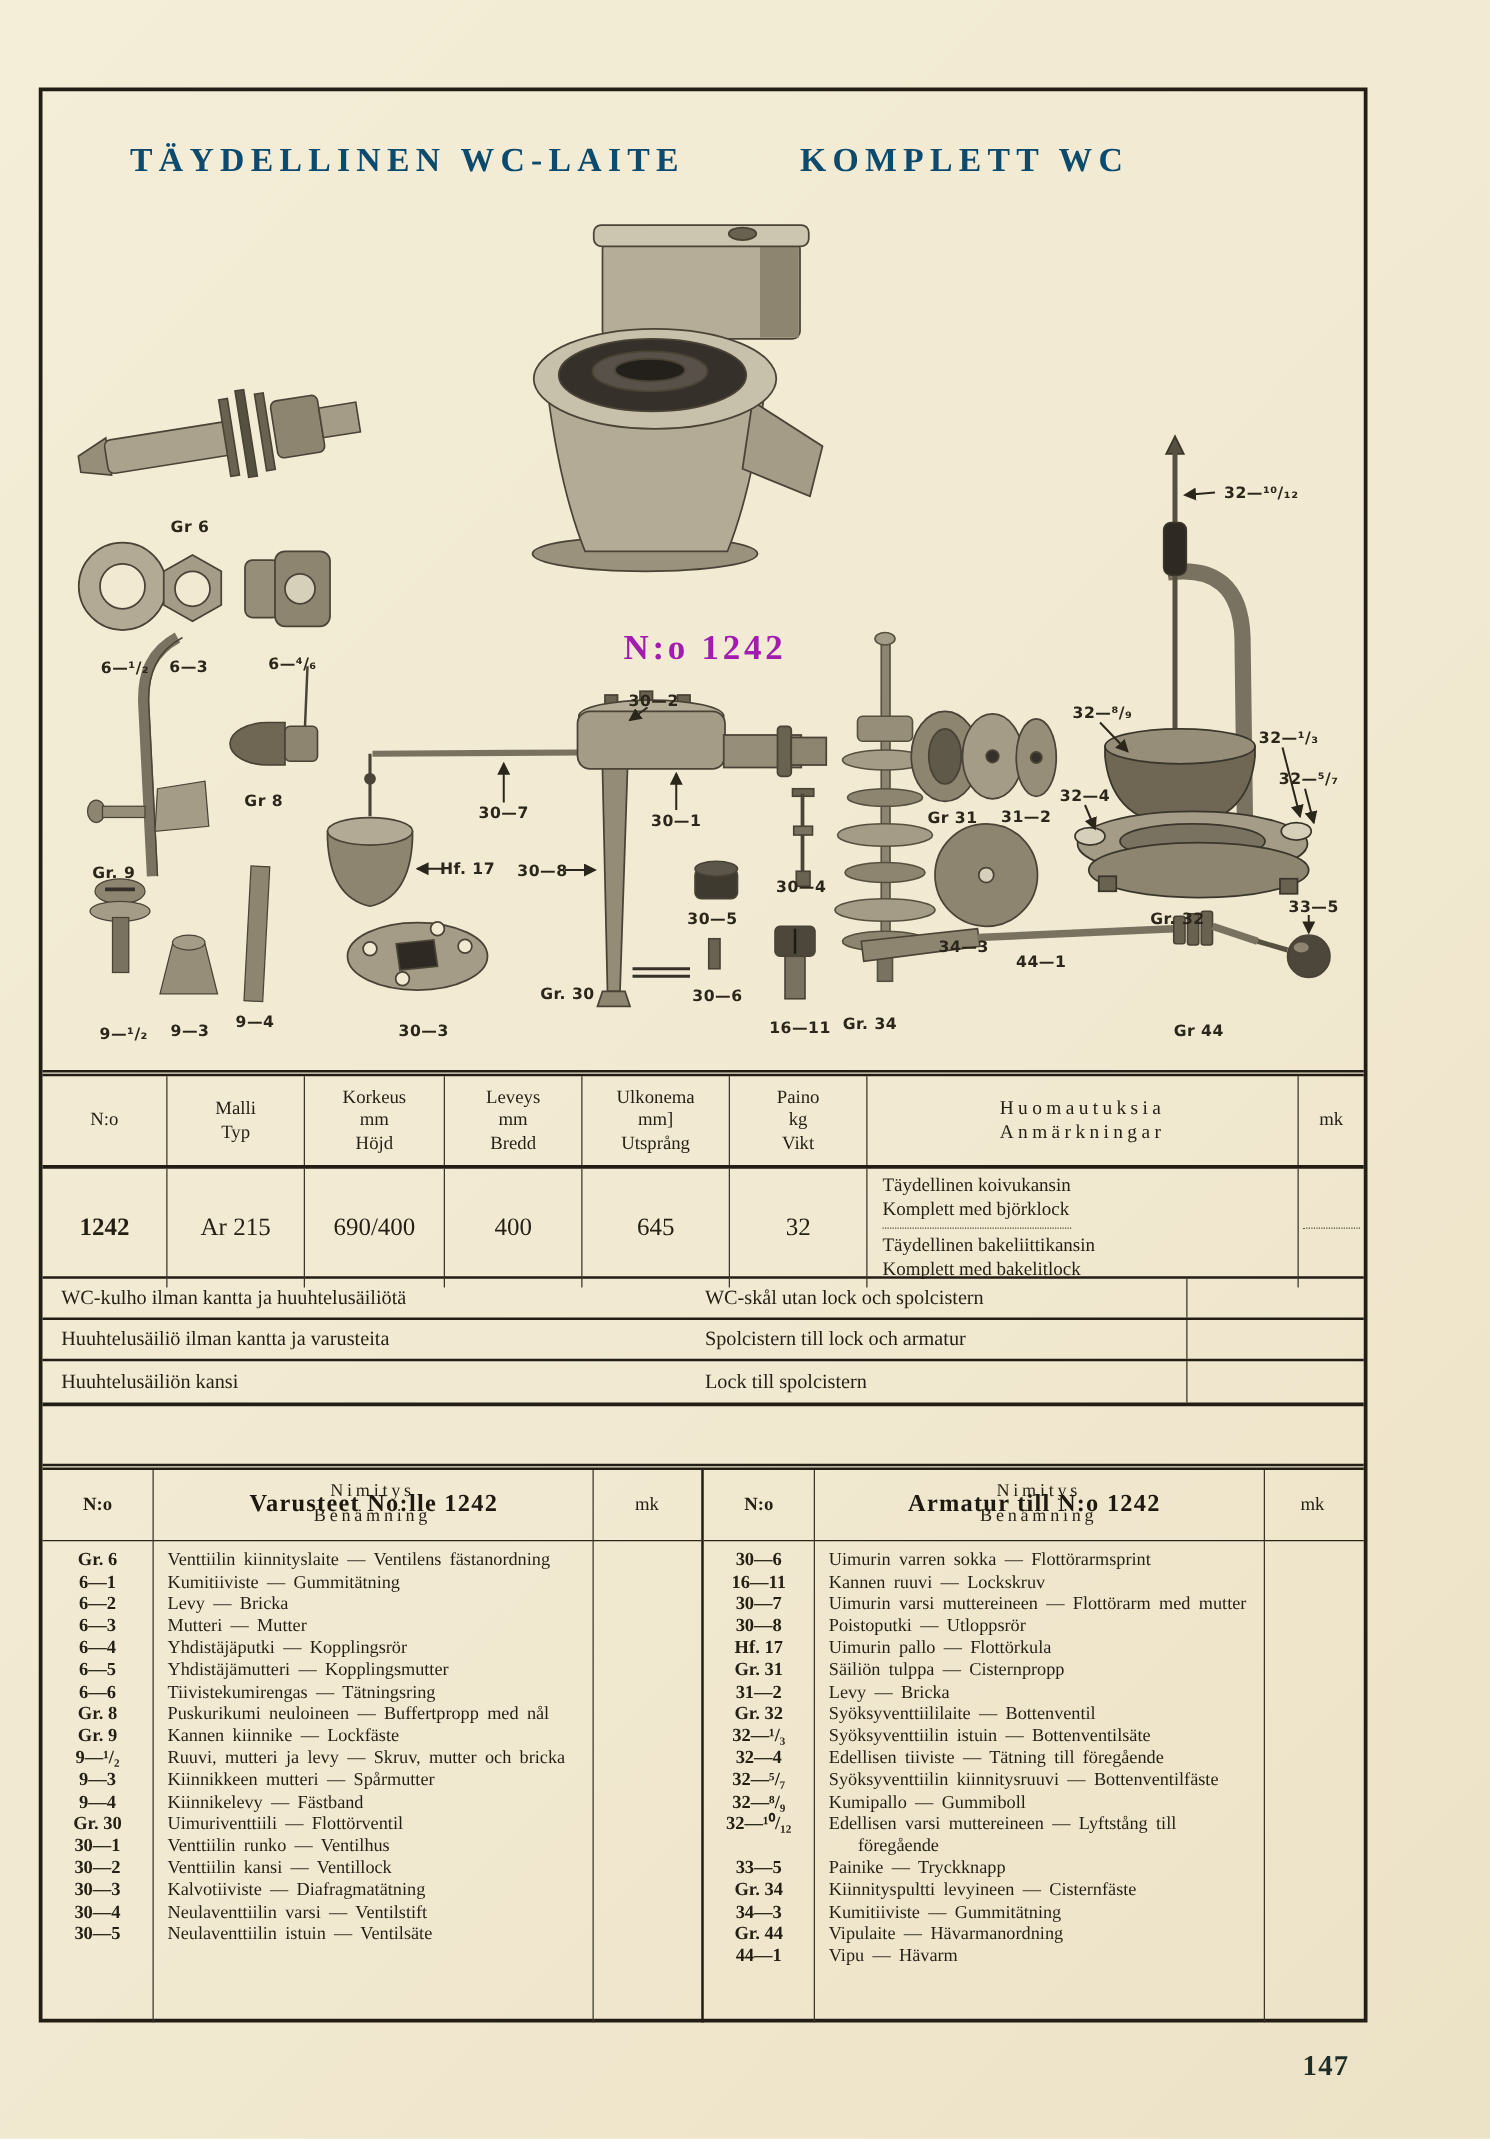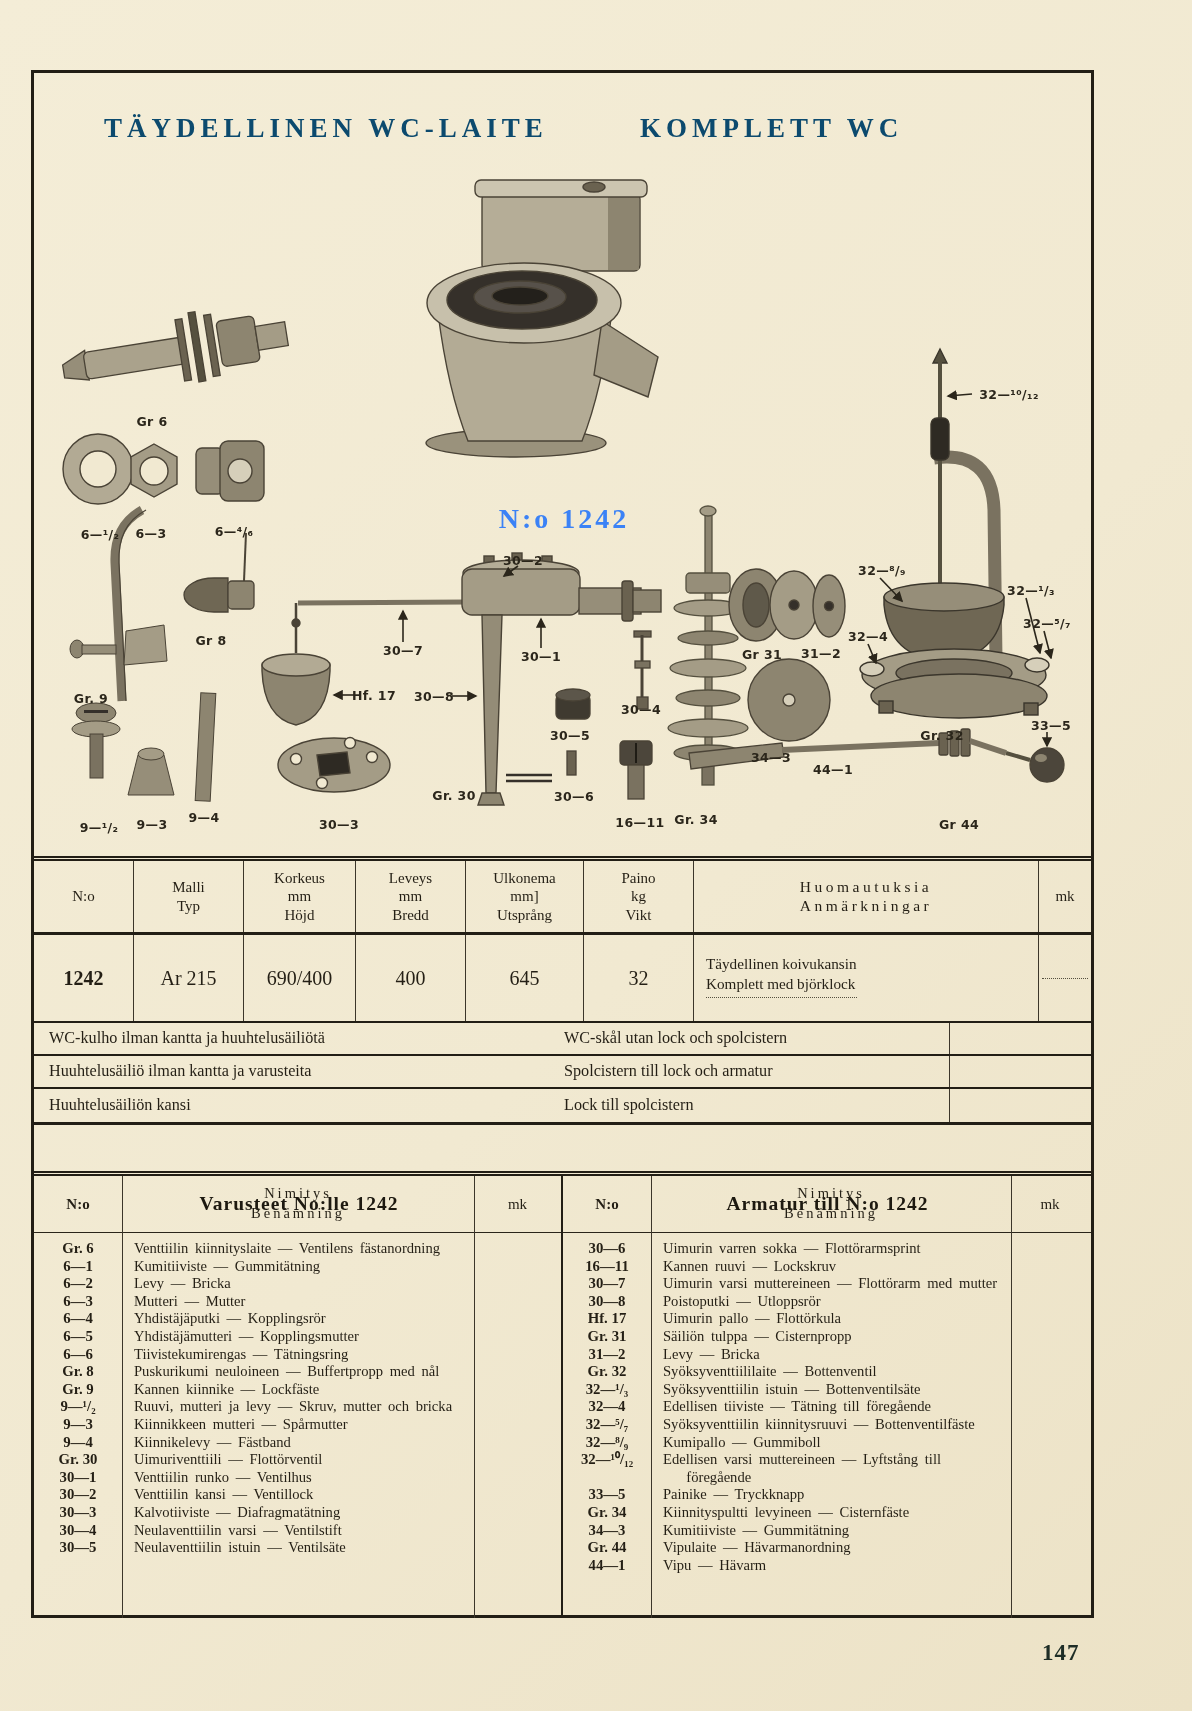--- a/index.html
+++ b/index.html
@@ -17,21 +17,21 @@
   .title.fi{left:70px;}
   .title.sv{left:606px;}
   
   .diagram{position:absolute;left:0;top:80px;width:1057px;height:706px;}
   .diagram svg{position:absolute;left:0;top:0;}
   .dlabel{
     position:absolute;transform:translate(-50%,-50%);
     font-family:"DejaVu Sans",sans-serif;font-weight:bold;font-size:12.5px;
     color:#2b261b;white-space:nowrap;letter-spacing:.4px;
   }
-  .dlabel.big{font-family:"Liberation Serif",serif;font-size:28px;letter-spacing:3px;color:#3b82f6;}
+  .dlabel.big{font-family:"Liberation Serif",serif;font-size:28px;letter-spacing:3px;color:#a21caf;}
   
   .spec{position:absolute;left:0;top:783px;width:1057px;border-top:5px double #221e15;border-bottom:3px solid #221e15;box-sizing:border-box;}
   .srow-h,.srow-d{display:grid;grid-template-columns:100px 110px 112px 110px 118px 110px 345px 52px;box-sizing:border-box;}
   .srow-h{height:74px;border-bottom:3px solid #221e15;}
   .srow-d{height:88px;border-bottom:2px solid #221e15;}
   .th,.td{display:flex;align-items:center;justify-content:center;text-align:center;border-right:1px solid #3c362a;box-sizing:border-box;}
   .th:last-child,.td:last-child{border-right:none;}
   .th{white-space:pre-line;font-size:15px;line-height:1.22;}
   .th.huom{letter-spacing:3.5px;font-size:15.5px;}
   .td{font-size:20px;}
@@ -347,20 +347,22 @@
     <div class="srow-d">
       <div class="td bold">1242</div>
       <div class="td">Ar 215</div>
       <div class="td">690/400</div>
       <div class="td">400</div>
       <div class="td">645</div>
       <div class="td">32</div>
       <div class="td remark">
         <div class="remark-block first">Täydellinen koivukansin
 Komplett med björklock</div>
+        <div class="remark-block">Täydellinen bakeliittikansin
+Komplett med bakelitlock</div>
       </div>
       <div class="td mk">
           <div class="mk-dotline"></div>
         </div>
     </div>
     <div class="xrow">
       <div class="fi">WC-kulho ilman kantta ja huuhtelusäiliötä</div>
       <div class="sv">WC-skål utan lock och spolcistern</div>
       <div class="mk"></div>
     </div>

